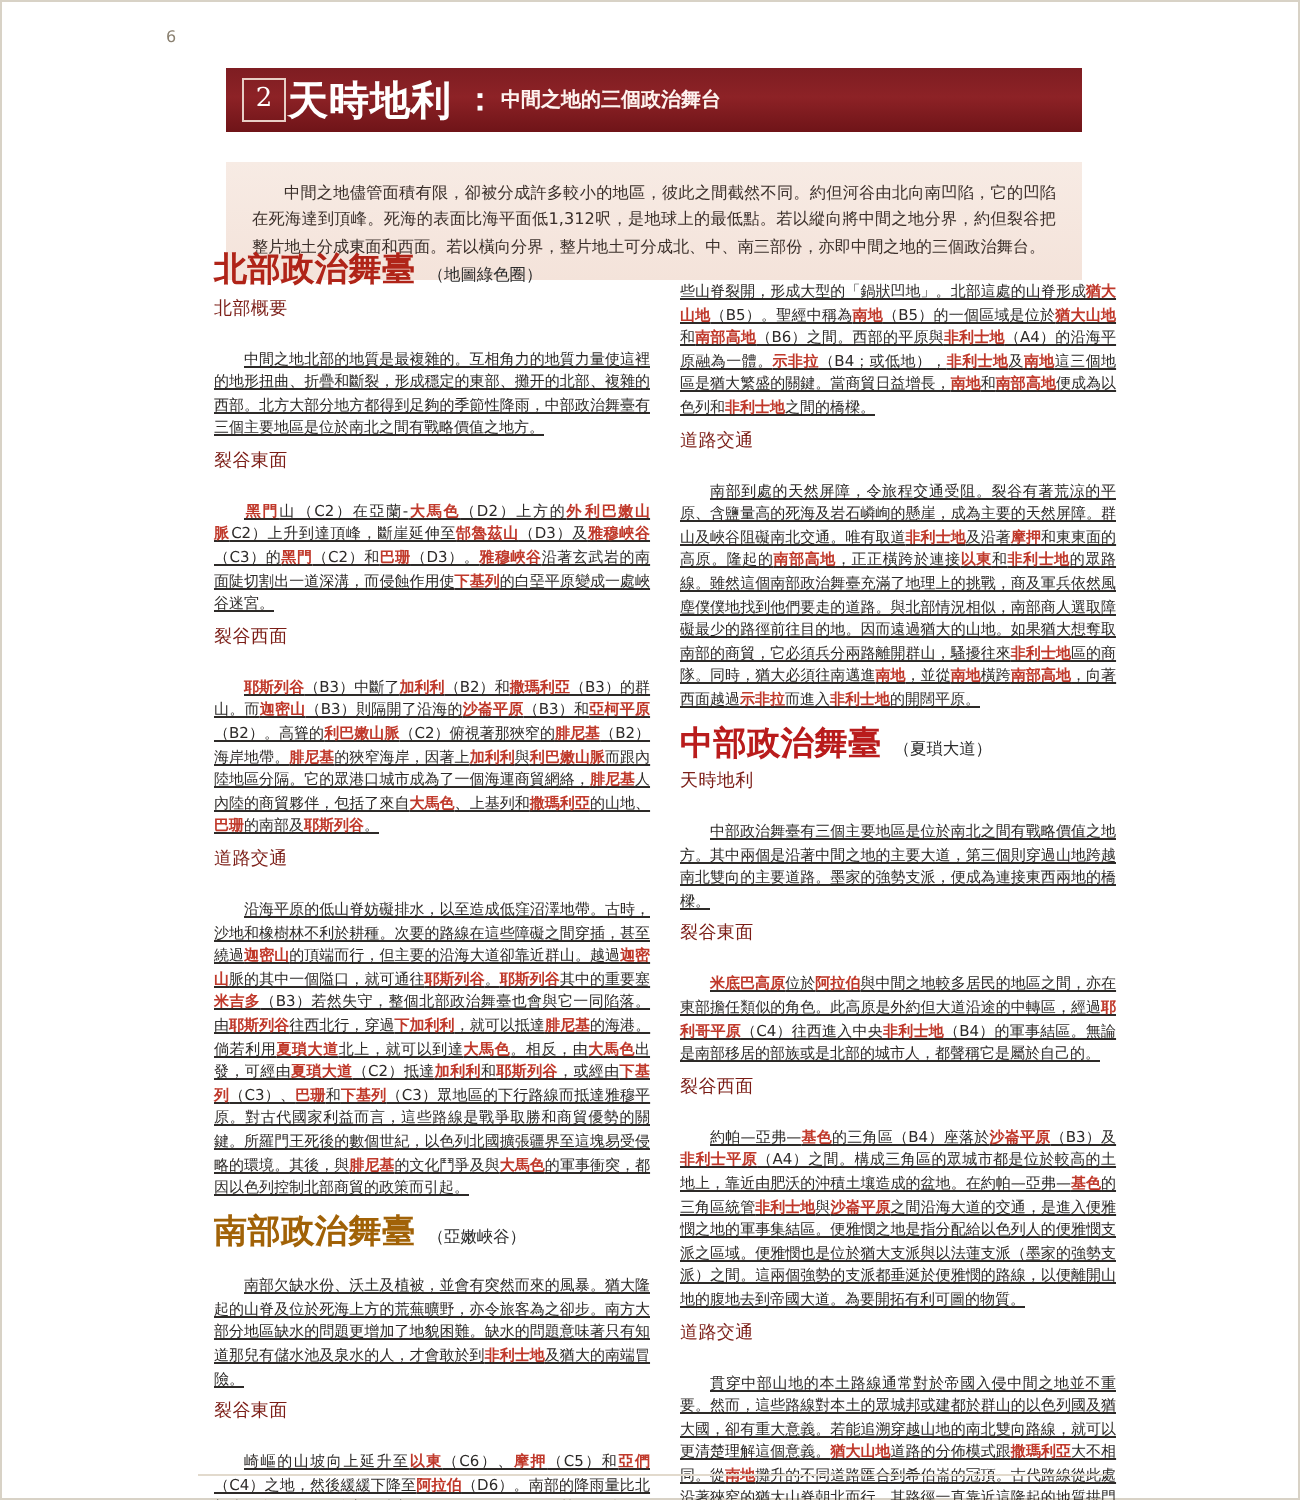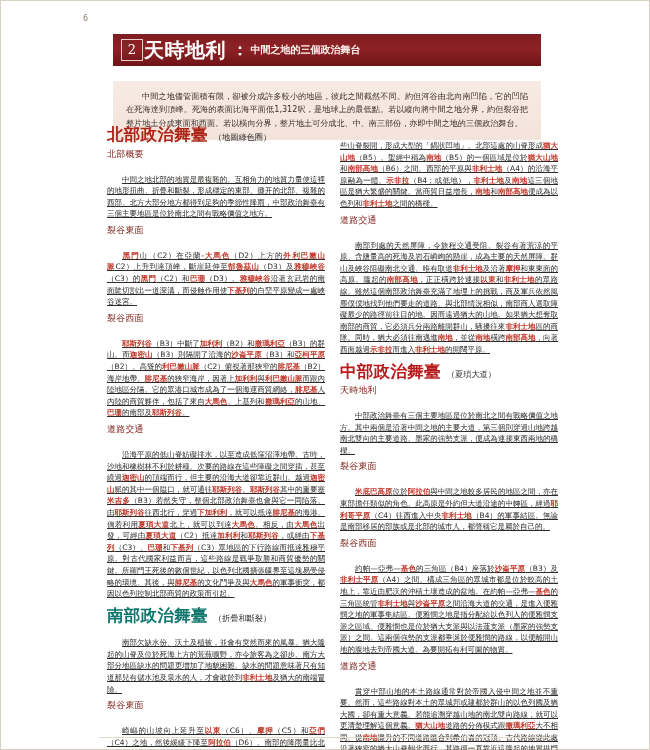--- a/index.html
+++ b/index.html
@@ -111,21 +111,21 @@
     align-items: baseline;
     line-height: 1;
   }
   .stage-title {
     font-size: 16.5px;
     font-weight: bold;
     letter-spacing: 0.3px;
     font-family: "DejaVu Sans", "Liberation Sans", sans-serif;
   }
   .stage-title.north { color: #b02418; }
-  .stage-title.south { color: #0f766e; }
+  .stage-title.south { color: #a16207; }
   .stage-title.central { color: #b91c1c; text-align: center; }
   .stage-note {
     font-size: 8.2px;
     color: #2b2b2b;
     margin-left: 6px;
     font-weight: normal;
   }
   .sub-head {
     margin: 4px 0 1px 0;
     font-size: 9px;
@@ -194,21 +194,21 @@
       <div class="sub-head">裂谷西面</div>
       <p class="body-p"><span class="pn-red">耶斯列谷</span>（B3）中斷了<span class="pn-red">加利利</span>（B2）和<span class="pn-red">撒瑪利亞</span>（B3）的群山。而<span class="pn-red">迦密山</span>（B3）則隔開了沿海的<span class="pn-red">沙崙平原</span>（B3）和<span class="pn-red">亞柯平原</span>（B2）。高聳的<span class="pn-red">利巴嫩山脈</span>（C2）俯視著那狹窄的<span class="pn-red">腓尼基</span>（B2）海岸地帶。<span class="pn-red">腓尼基</span>的狹窄海岸，因著上<span class="pn-red">加利利</span>與<span class="pn-red">利巴嫩山脈</span>而跟內陸地區分隔。它的眾港口城市成為了一個海運商貿網絡，<span class="pn-red">腓尼基</span>人內陸的商貿夥伴，包括了來自<span class="pn-red">大馬色</span>、上基列和<span class="pn-red">撒瑪利亞</span>的山地、<span class="pn-red">巴珊</span>的南部及<span class="pn-red">耶斯列谷</span>。</p>
 
       <div class="sub-head">道路交通</div>
       <p class="body-p">沿海平原的低山脊妨礙排水，以至造成低窪沼澤地帶。古時，沙地和橡樹林不利於耕種。次要的路線在這些障礙之間穿插，甚至繞過<span class="pn-red">迦密山</span>的頂端而行，但主要的沿海大道卻靠近群山。越過<span class="pn-red">迦密山</span>脈的其中一個隘口，就可通往<span class="pn-red">耶斯列谷</span>。<span class="pn-red">耶斯列谷</span>其中的重要塞<span class="pn-red">米吉多</span>（B3）若然失守，整個北部政治舞臺也會與它一同陷落。由<span class="pn-red">耶斯列谷</span>往西北行，穿過<span class="pn-red">下加利利</span>，就可以抵達<span class="pn-red">腓尼基</span>的海港。倘若利用<span class="pn-red">夏瑣大道</span>北上，就可以到達<span class="pn-red">大馬色</span>。相反，由<span class="pn-red">大馬色</span>出發，可經由<span class="pn-red">夏瑣大道</span>（C2）抵達<span class="pn-red">加利利</span>和<span class="pn-red">耶斯列谷</span>，或經由<span class="pn-red">下基列</span>（C3）、<span class="pn-red">巴珊</span>和<span class="pn-red">下基列</span>（C3）眾地區的下行路線而抵達雅穆平原。對古代國家利益而言，這些路線是戰爭取勝和商貿優勢的關鍵。所羅門王死後的數個世紀，以色列北國擴張疆界至這塊易受侵略的環境。其後，與<span class="pn-red">腓尼基</span>的文化鬥爭及與<span class="pn-red">大馬色</span>的軍事衝突，都因以色列控制北部商貿的政策而引起。</p>
 
       <div class="gap-md"></div>
 
       <div class="stage-head">
         <span class="stage-title south">南部政治舞臺</span>
-        <span class="stage-note">（折疊和斷裂）</span>
+        <span class="stage-note">（亞嫩峽谷）</span>
       </div>
 
       <p class="body-p">南部欠缺水份、沃土及植被，並會有突然而來的風暴。猶大隆起的山脊及位於死海上方的荒蕪曠野，亦令旅客為之卻步。南方大部分地區缺水的問題更增加了地貌困難。缺水的問題意味著只有知道那兒有儲水池及泉水的人，才會敢於到<span class="pn-red">非利士地</span>及猶大的南端冒險。</p>
 
       <div class="sub-head">裂谷東面</div>
       <p class="body-p">崎嶇的山坡向上延升至<span class="pn-red">以東</span>（C6）、<span class="pn-red">摩押</span>（C5）和<span class="pn-red">亞們</span>（C4）之地，然後緩緩下降至<span class="pn-red">阿拉伯</span>（D6）。南部的降雨量比北部少得多，但海拔較高的地方仍可得到足夠的雨量，甚至有積雪。<span class="pn-red">撒烈峽谷</span>（C5）及<span class="pn-red">亞嫩峽谷</span>（C5）構成裂谷東面的獨特地區：<span class="pn-red">以東</span>、<span class="pn-red">摩押</span>，及北部邊界接壤<span class="pn-red">亞們</span>的<span class="pn-red">米底巴高原</span>（C4）。</p>
 
       <div class="sub-head">裂谷西面</div>
       <p class="body-p">一系列名為<span class="pn-red">南部高地</span>的隆起山脊下降到地中海邊的平原。</p>
 

